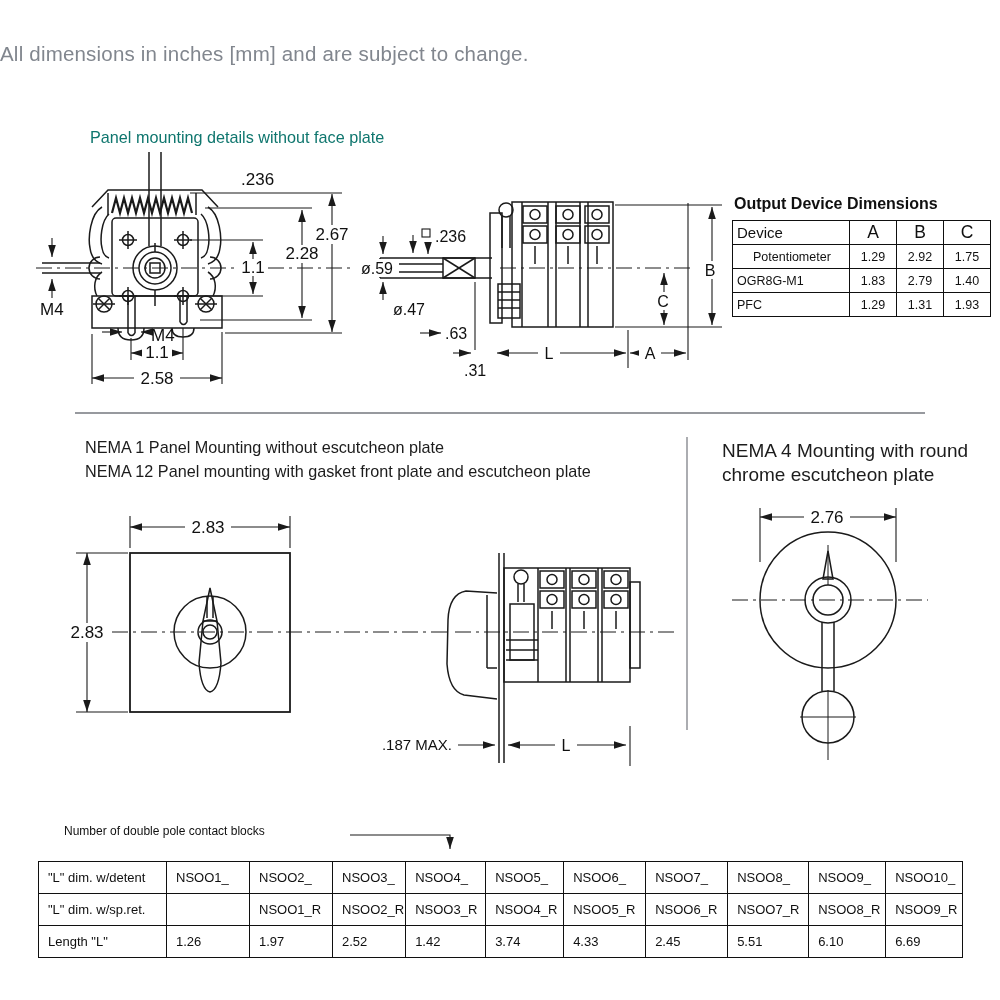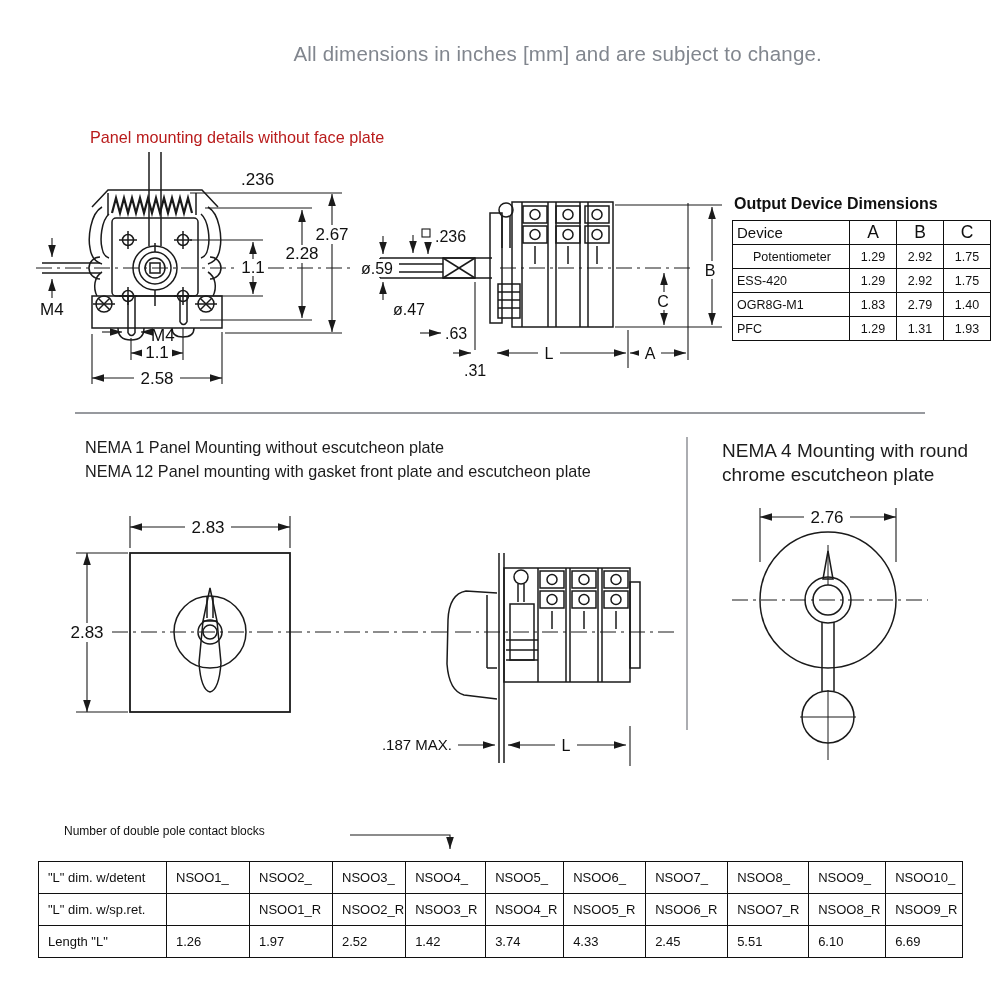--- a/index.html
+++ b/index.html
@@ -1,20 +1,20 @@
 <!DOCTYPE html>
 <html><head>
 <meta charset="utf-8">
 <style>
   html,body{margin:0;padding:0;background:#fff;}
   #stage{position:relative;width:1000px;height:1000px;background:#fff;overflow:hidden;
          font-family:"Liberation Sans",sans-serif;color:#111;}
   .abs{position:absolute;}
-  #disclaimer{left:9px;top:42px;width:813px;text-align:right;font-size:20.5px;color:#81868e;letter-spacing:.2px;}
-  #sec1-title{left:90px;top:128px;font-size:16.2px;color:#b91c1c;}
+  #disclaimer{left:0;top:42px;width:813px;text-align:left;font-size:20.5px;color:#81868e;letter-spacing:.2px;}
+  #sec1-title{left:90px;top:128px;font-size:16.2px;color:#0f766e;}
   #nema-left{left:85px;top:436px;font-size:16.2px;line-height:23.5px;color:#1c1c1c;}
   #nema-right{left:722px;top:439px;font-size:19px;line-height:23.5px;color:#1c1c1c;}
   #odt{left:732px;top:195px;}
   #odt .ttl{font-size:16px;color:#101010;margin:0 0 7px 2px;font-weight:bold;}
   table.odtab{border-collapse:collapse;table-layout:fixed;}
   table.odtab td{border:1.6px solid #0f0f0f;font-size:12.5px;height:21px;overflow:hidden;white-space:nowrap;}
   table.odtab tr.hd td{font-size:15px;margin-left:29px;}
   table.odtab td.dev{width:95px;text-align:left;padding-left:4px;}
   table.odtab td.num{width:44px;text-align:center;}
   table.odtab tr.hd td.num{font-size:17.5px;}
@@ -323,26 +323,20 @@
         <td class="num">B</td>
         <td class="num">C</td>
       </tr>
       <tr>
         <td class="dev" style="padding-left:20px">Potentiometer</td>
         <td class="num">1.29</td>
         <td class="num">2.92</td>
         <td class="num">1.75</td>
       </tr>
       <tr>
-        <td class="dev">ESS-420</td>
-        <td class="num">1.29</td>
-        <td class="num">2.92</td>
-        <td class="num">1.75</td>
-      </tr>
-      <tr>
         <td class="dev">OGR8G-M1</td>
         <td class="num">1.83</td>
         <td class="num">2.79</td>
         <td class="num">1.40</td>
       </tr>
       <tr>
         <td class="dev">PFC</td>
         <td class="num">1.29</td>
         <td class="num">1.31</td>
         <td class="num">1.93</td>

